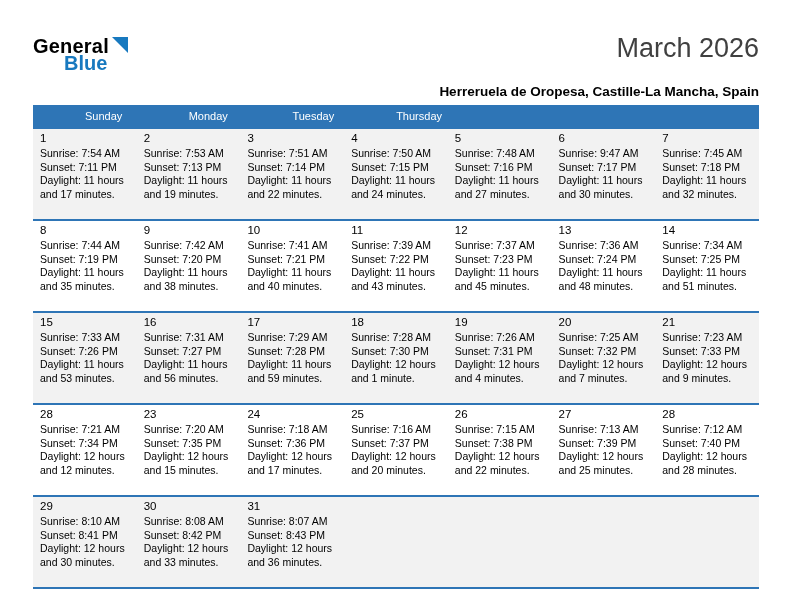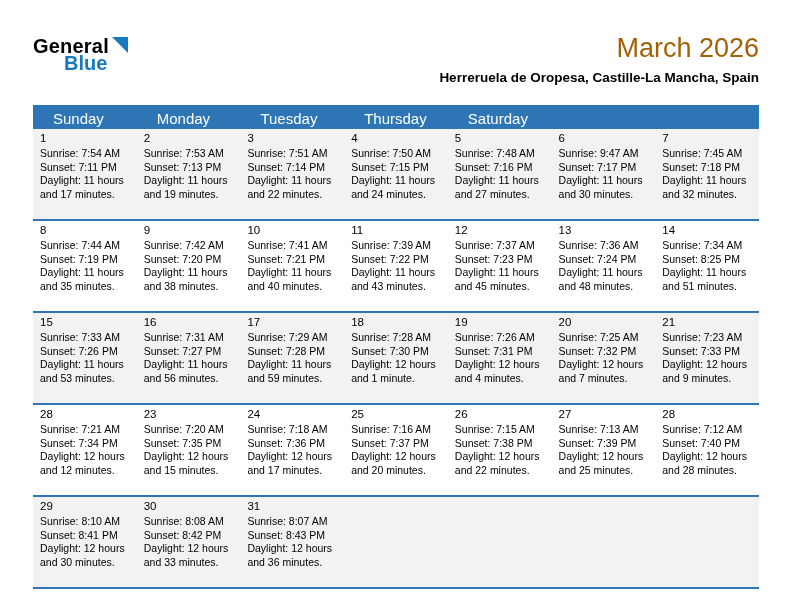--- a/index.html
+++ b/index.html
@@ -18,38 +18,38 @@
   .logo-general { font-size: 20px; font-weight: bold; color: #000; letter-spacing: 0.2px; }
   .logo-triangle {
     display: inline-block; width: 0; height: 0; margin-left: 3px; margin-top: 1px;
     border-top: 16px solid var(--logo-blue, #1879BF);
     border-left: 16px solid transparent;
   }
   .logo-blue { font-size: 20px; font-weight: bold; color: var(--logo-blue, #1879BF); margin-left: 31px; margin-top: -3px; }
 
   .title {
     position: absolute; right: 33px; top: 33px;
-    font-size: 27px; font-weight: 400; color: #a16207; text-align: right; white-space: nowrap;
+    font-size: 27px; font-weight: 400; color: #404040; text-align: right; white-space: nowrap;
   }
   .subtitle {
-    position: absolute; right: 33px; top: 70px;
+    position: absolute; right: 33px; top: 84px;
     font-size: 13.5px; font-weight: bold; color: #000; text-align: right; white-space: nowrap;
   }
 
   
   .calendar {
     position: absolute; left: 33px; top: 105px; width: 726px;
     border-bottom: 2px solid var(--accent, #2E75B6);
   }
   .cal-header-row {
     display: grid; grid-template-columns: repeat(7, 1fr);
     background: var(--accent, #2E75B6); height: 22px;
   }
   .cal-header-cell {
-    color: #fff; font-size: 15px; padding: 5px 0 0 20px; white-space: nowrap; overflow: hidden;
+    color: #fff; font-size: 11px; padding: 5px 0 0 8px; white-space: nowrap; overflow: hidden; margin-left: 44px;
   }
   .cal-week-row {
     display: grid; grid-template-columns: repeat(7, 1fr);
     height: 92px; border-top: 2px solid var(--accent, #2E75B6);
     background: #ffffff;
   }
   .cal-week-row.alt { background: var(--alt-row, #F2F2F2); }
   .cal-cell { padding: 3px 4px 0 7px; overflow: hidden; }
   .cell-date { font-size: 11.5px; color: #000; margin-bottom: 3px; }
   .cell-line { font-size: 10.5px; color: #000; line-height: 13.5px; white-space: nowrap; }
@@ -69,21 +69,20 @@
 
   <div class="title">March 2026</div>
   <div class="subtitle">Herreruela de Oropesa, Castille-La Mancha, Spain</div>
 
   <div class="calendar">
     <div class="cal-header-row">
         <div class="cal-header-cell">Sunday</div>
         <div class="cal-header-cell">Monday</div>
         <div class="cal-header-cell">Tuesday</div>
         <div class="cal-header-cell">Thursday</div>
-        <div class="cal-header-cell">Saturday</div>
       </div>
 
   <div class="cal-week-row alt">
         <div class="cal-cell">
           <div class="cell-date">1</div>
           <div class="cell-line">Sunrise: 7:54 AM</div>
           <div class="cell-line">Sunset: 7:11 PM</div>
           <div class="cell-line">Daylight: 11 hours</div>
           <div class="cell-line">and 17 minutes.</div>
         </div>
@@ -169,21 +168,21 @@
         <div class="cal-cell">
           <div class="cell-date">13</div>
           <div class="cell-line">Sunrise: 7:36 AM</div>
           <div class="cell-line">Sunset: 7:24 PM</div>
           <div class="cell-line">Daylight: 11 hours</div>
           <div class="cell-line">and 48 minutes.</div>
         </div>
         <div class="cal-cell">
           <div class="cell-date">14</div>
           <div class="cell-line">Sunrise: 7:34 AM</div>
-          <div class="cell-line">Sunset: 8:25 PM</div>
+          <div class="cell-line">Sunset: 7:25 PM</div>
           <div class="cell-line">Daylight: 11 hours</div>
           <div class="cell-line">and 51 minutes.</div>
         </div>
       </div>
       <div class="cal-week-row alt">
         <div class="cal-cell">
           <div class="cell-date">15</div>
           <div class="cell-line">Sunrise: 7:33 AM</div>
           <div class="cell-line">Sunset: 7:26 PM</div>
           <div class="cell-line">Daylight: 11 hours</div>

